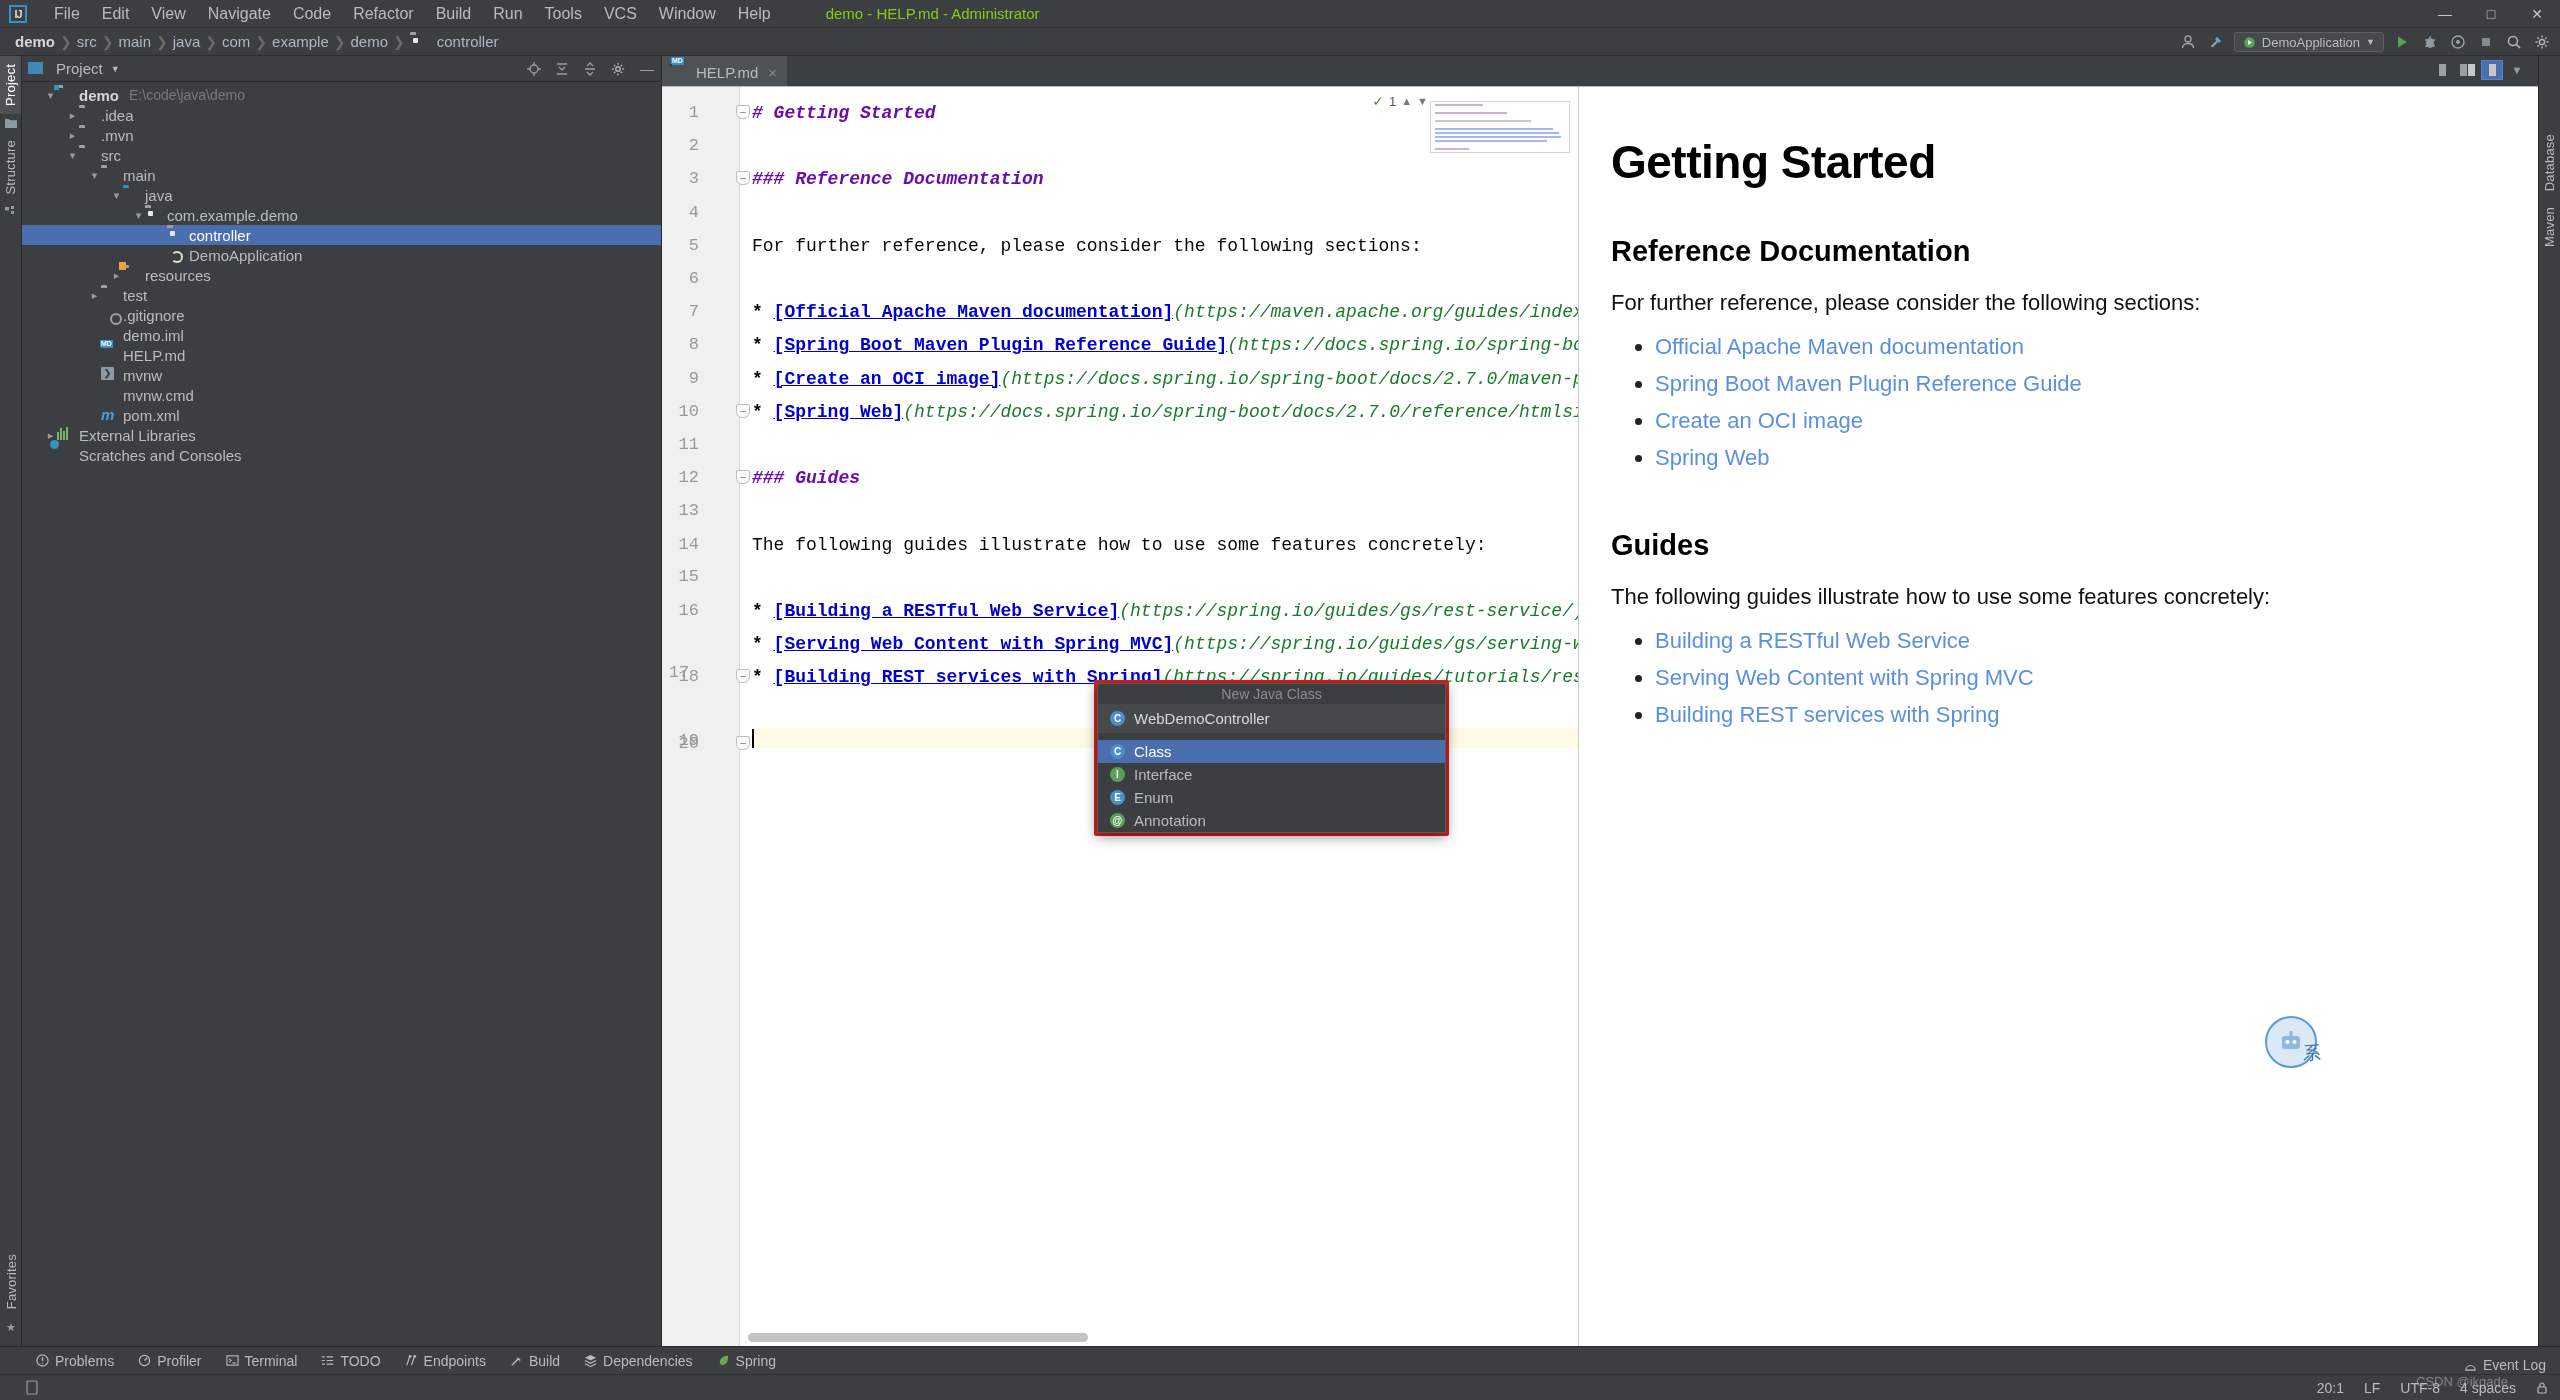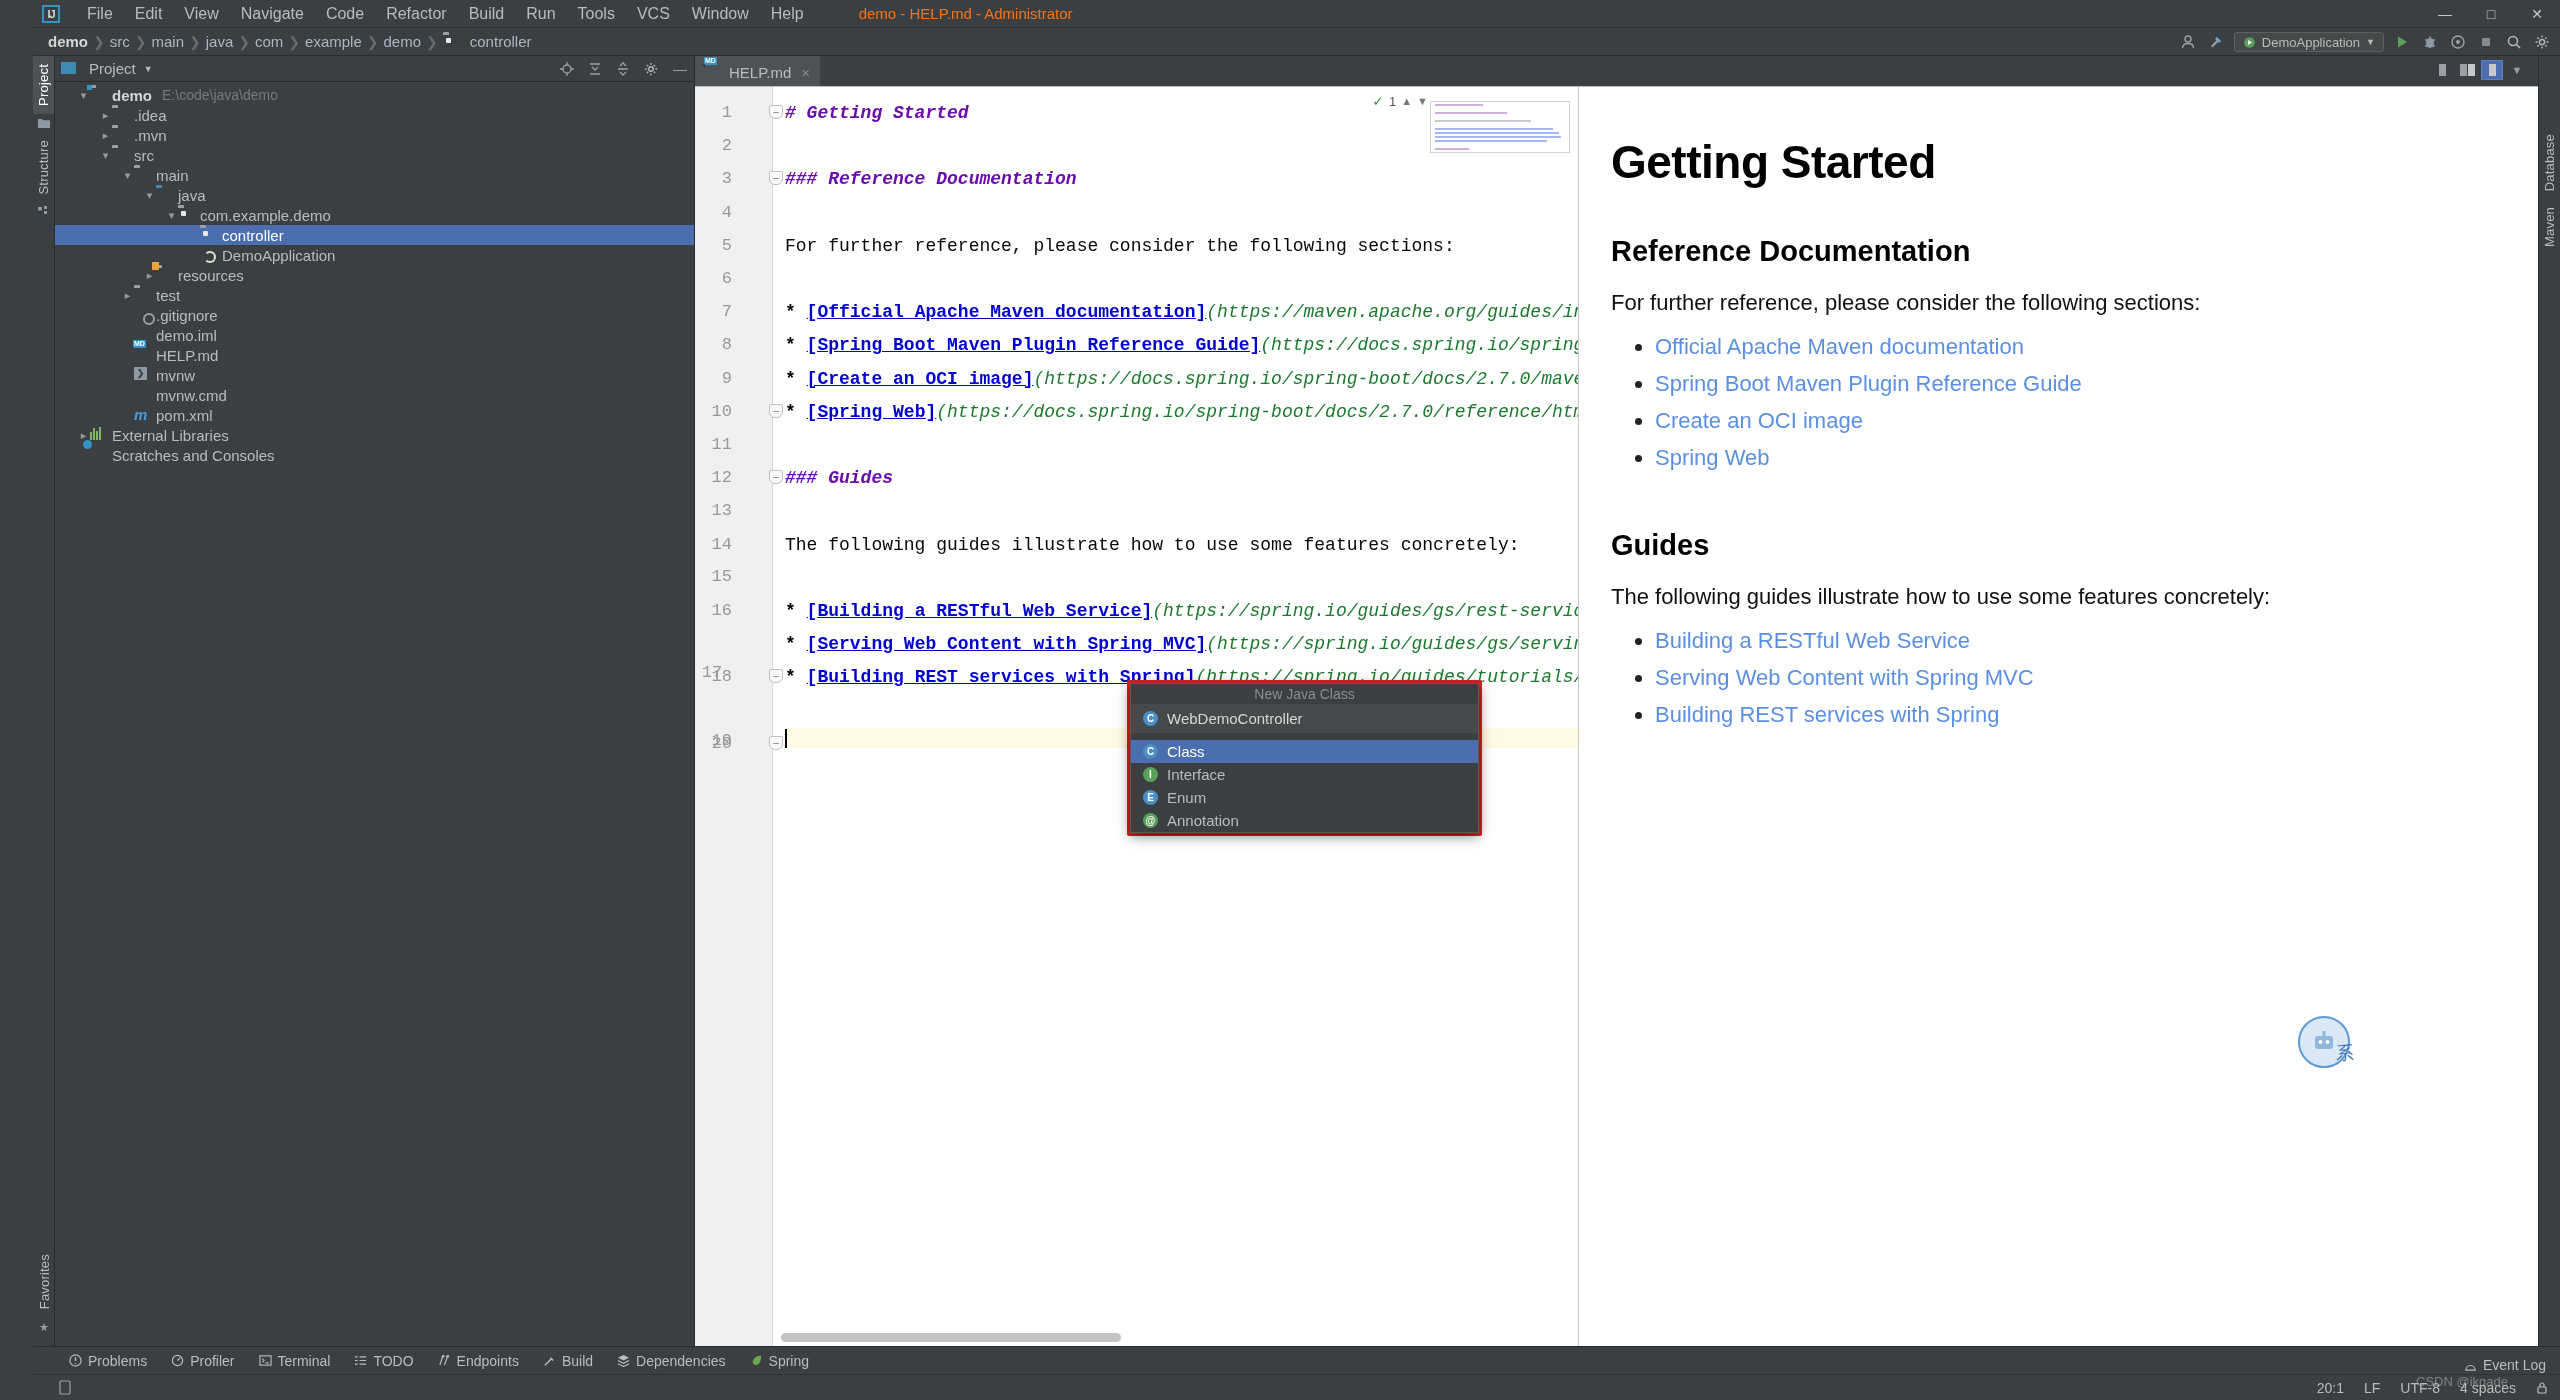--- a/index.html
+++ b/index.html
@@ -2,38 +2,38 @@
 <html><head>
 <meta charset="utf-8">
 <style>
   * { box-sizing: border-box; margin:0; padding:0; }
   html, body {
     width:2560px; height:1400px;
     background:#3c3f41;
     font-family:"Liberation Sans", sans-serif;
     overflow:hidden;
   }
-  .app { position:relative; width:2560px; height:1400px; display:flex; flex-direction:column;padding-left:33px; }
+  .app { position:relative; width:2560px; height:1400px; display:flex; flex-direction:column; }
 
   
   .titlebar {
     height:28px; background:#3c3f41; display:flex; align-items:center;
     border-bottom:1px solid #323232; flex:none; position:relative;
   }
   .ij-logo {
     width:18px; height:18px; margin-left:9px; border:2px solid #3592c4;
     display:flex; align-items:center; justify-content:center;
     font-size:11px; font-weight:bold; color:#d8d8d8; letter-spacing:-1px;
   }
   .menu { display:flex; align-items:center; margin-left:16px; }
   .menu-item {
     font-size:16px; color:#bbbbbb; padding:3px 11px; cursor:default; white-space:nowrap;
   }
   .win-title {
-    font-size:15px; color:#f97316; margin-left:44px; white-space:nowrap;
+    font-size:15px; color:#84cc16; margin-left:44px; white-space:nowrap;
   }
   .win-ctrl { position:absolute; right:0; top:0; height:28px; display:flex; align-items:center; }
   .win-btn { width:46px; height:28px; display:flex; align-items:center; justify-content:center; color:#c8c8c8; font-size:14px; }
 
   
   .navbar {
     height:28px; background:#3c3f41; display:flex; align-items:center;
     border-bottom:1px solid #2b2b2b; flex:none; position:relative;
   }
   .crumbs { display:flex; align-items:center; margin-left:10px; }

